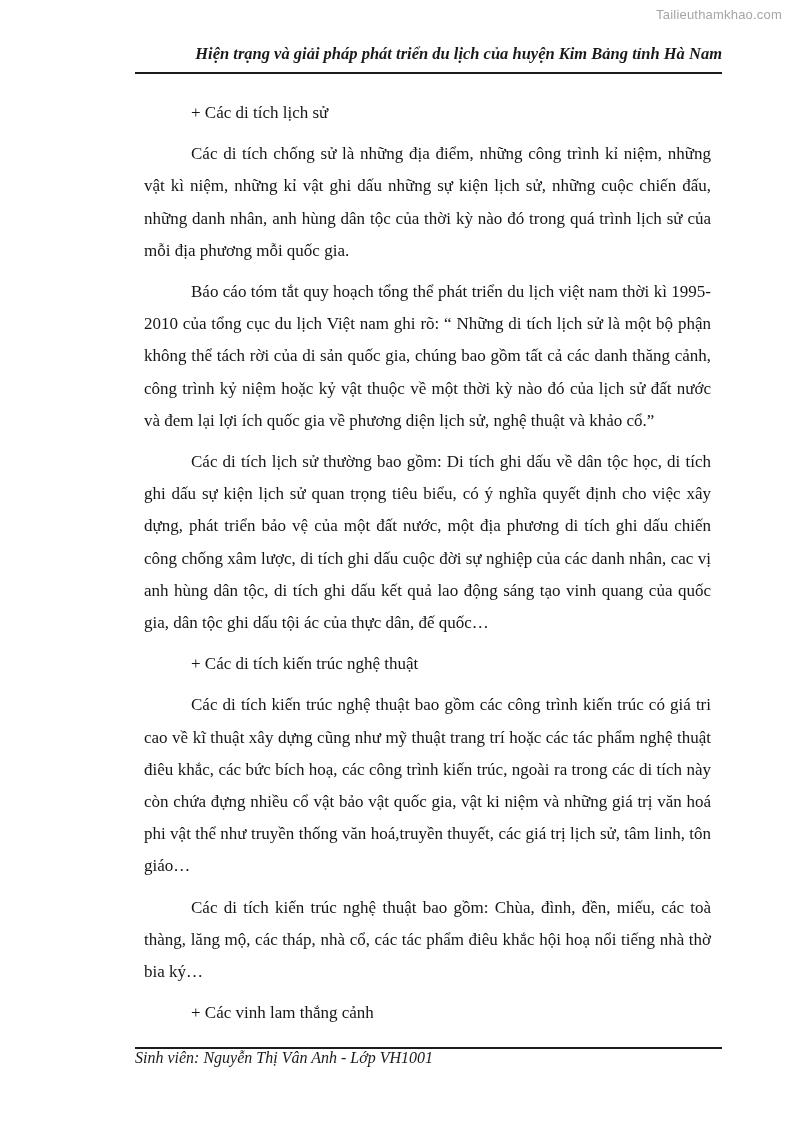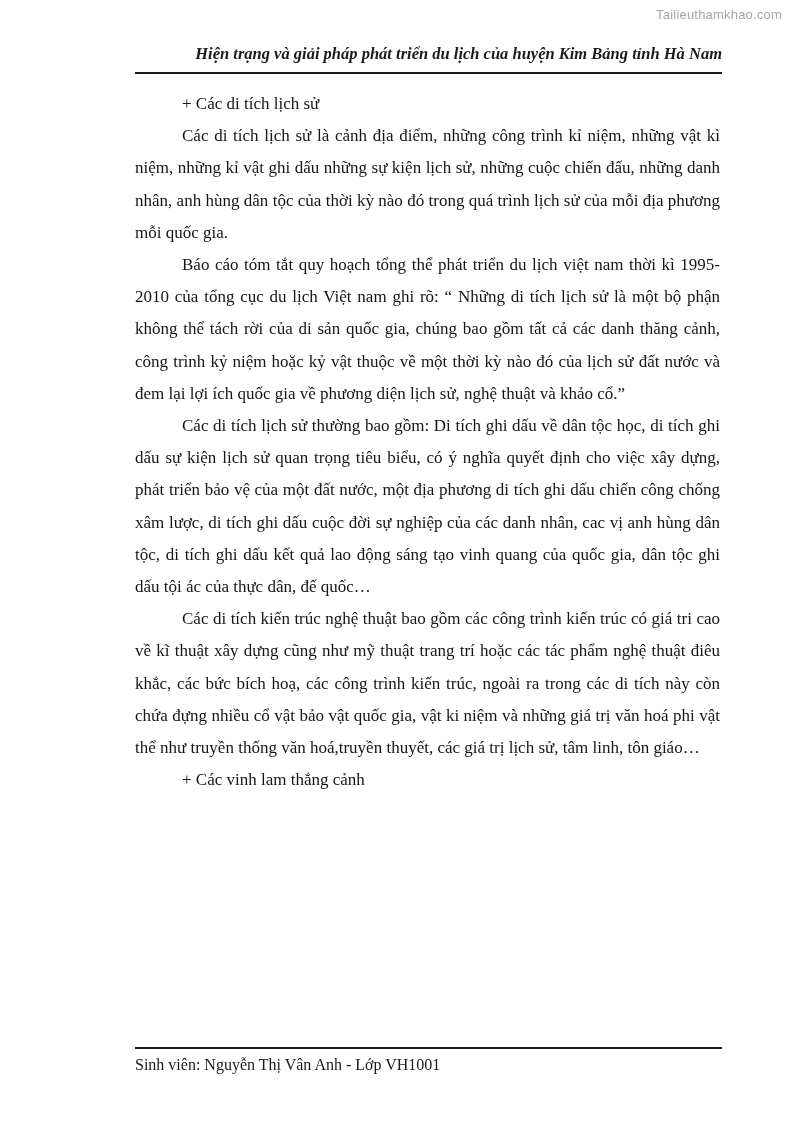--- a/index.html
+++ b/index.html
@@ -42,53 +42,56 @@
     position: absolute;
     left: 135px;
     right: 74px;
     top: 88px;
     font-size: 17px;
     line-height: 32.2px;
     text-align: justify;
     color: #151515;
   }
   .doc-body p {
-    margin: 0;
+    margin: 9px;
     padding: 0;
     text-indent: 47px;
     font-family: Liberation Serif, serif;
   }
   .doc-footer {
     position: absolute;
     left: 135px;
     right: 72px;
     top: 1047px;
     border-top: 2px solid #1c1c1c;
-    padding-top: 7px;
+    padding-top: 0;
     font-size: 16px;
+    font-style: italic;
     color: #1a1a1a;
   }
 </style>
 </head>
 <body>
 
 <div class="page">
 
   <div class="watermark">Tailieuthamkhao.com</div>
 
   <div class="doc-header">
     <span>Hiện trạng và giải pháp phát triển du lịch của huyện Kim Bảng tỉnh Hà Nam</span>
   </div>
 
   <div class="doc-body">
     <p>+  Các di tích lịch sử</p>
-    <p>Các di tích lịch sử là cảnh địa điểm, những công trình kỉ niệm, những vật kì niệm, những kỉ vật ghi dấu những sự kiện lịch sử, những cuộc chiến đấu, những danh nhân, anh hùng dân tộc của thời kỳ nào đó trong quá trình lịch sử của mỗi địa phương mỗi quốc gia.</p>
+    <p>Các di tích chống sử là những địa điểm, những công trình kỉ niệm, những vật kì niệm, những kỉ vật ghi dấu những sự kiện lịch sử, những cuộc chiến đấu, những danh nhân, anh hùng dân tộc của thời kỳ nào đó trong quá trình lịch sử của mỗi địa phương mỗi quốc gia.</p>
     <p>Báo cáo tóm tắt quy hoạch tổng thể phát triển du lịch việt nam thời kì 1995- 2010 của tổng cục du lịch Việt nam ghi rõ: “ Những di tích lịch sử là một bộ phận không thể tách rời của di sản quốc gia, chúng bao gồm tất cả các danh thăng cảnh, công trình kỷ niệm hoặc kỷ vật thuộc về một thời kỳ nào đó của lịch sử đất nước và đem lại lợi ích quốc gia về phương diện lịch sử, nghệ thuật và khảo cổ.”</p>
     <p>Các di tích lịch sử thường bao gồm: Di tích ghi dấu về dân tộc học, di tích ghi dấu sự kiện lịch sử quan trọng tiêu biểu, có ý nghĩa quyết định cho việc xây dựng, phát triển bảo vệ của một đất nước, một địa phương di tích ghi dấu chiến công chống xâm lược, di tích ghi dấu cuộc đời sự nghiệp của các danh nhân, cac vị anh hùng dân tộc, di tích ghi dấu kết quả lao động sáng tạo vinh quang của quốc gia, dân tộc ghi dấu tội ác của thực dân, đế quốc…</p>
+    <p>+ Các di tích kiến trúc nghệ thuật</p>
     <p>Các di tích kiến trúc nghệ thuật bao gồm các công trình kiến trúc có giá tri cao về kĩ thuật xây dựng cũng như mỹ thuật trang trí hoặc các tác phẩm nghệ thuật điêu khắc, các bức bích hoạ, các công trình kiến trúc, ngoài ra trong các di tích này còn chứa đựng nhiều cổ vật bảo vật quốc gia, vật ki niệm và những giá trị văn hoá phi vật thể như truyền thống văn hoá,truyền thuyết, các giá trị lịch sử, tâm linh, tôn giáo…</p>
+    <p>Các di tích kiến trúc nghệ thuật bao gồm: Chùa, đình, đền, miếu, các toà thàng, lăng mộ, các tháp, nhà cổ, các tác phẩm điêu khắc hội hoạ nổi tiếng nhà thờ bia ký…</p>
     <p>+ Các vinh lam thắng cảnh</p>
   </div>
 
   <div class="doc-footer">
     <span>Sinh viên: Nguyễn Thị Vân Anh - Lớp VH1001</span>
   </div>
 
 </div>
 
 </body></html>

